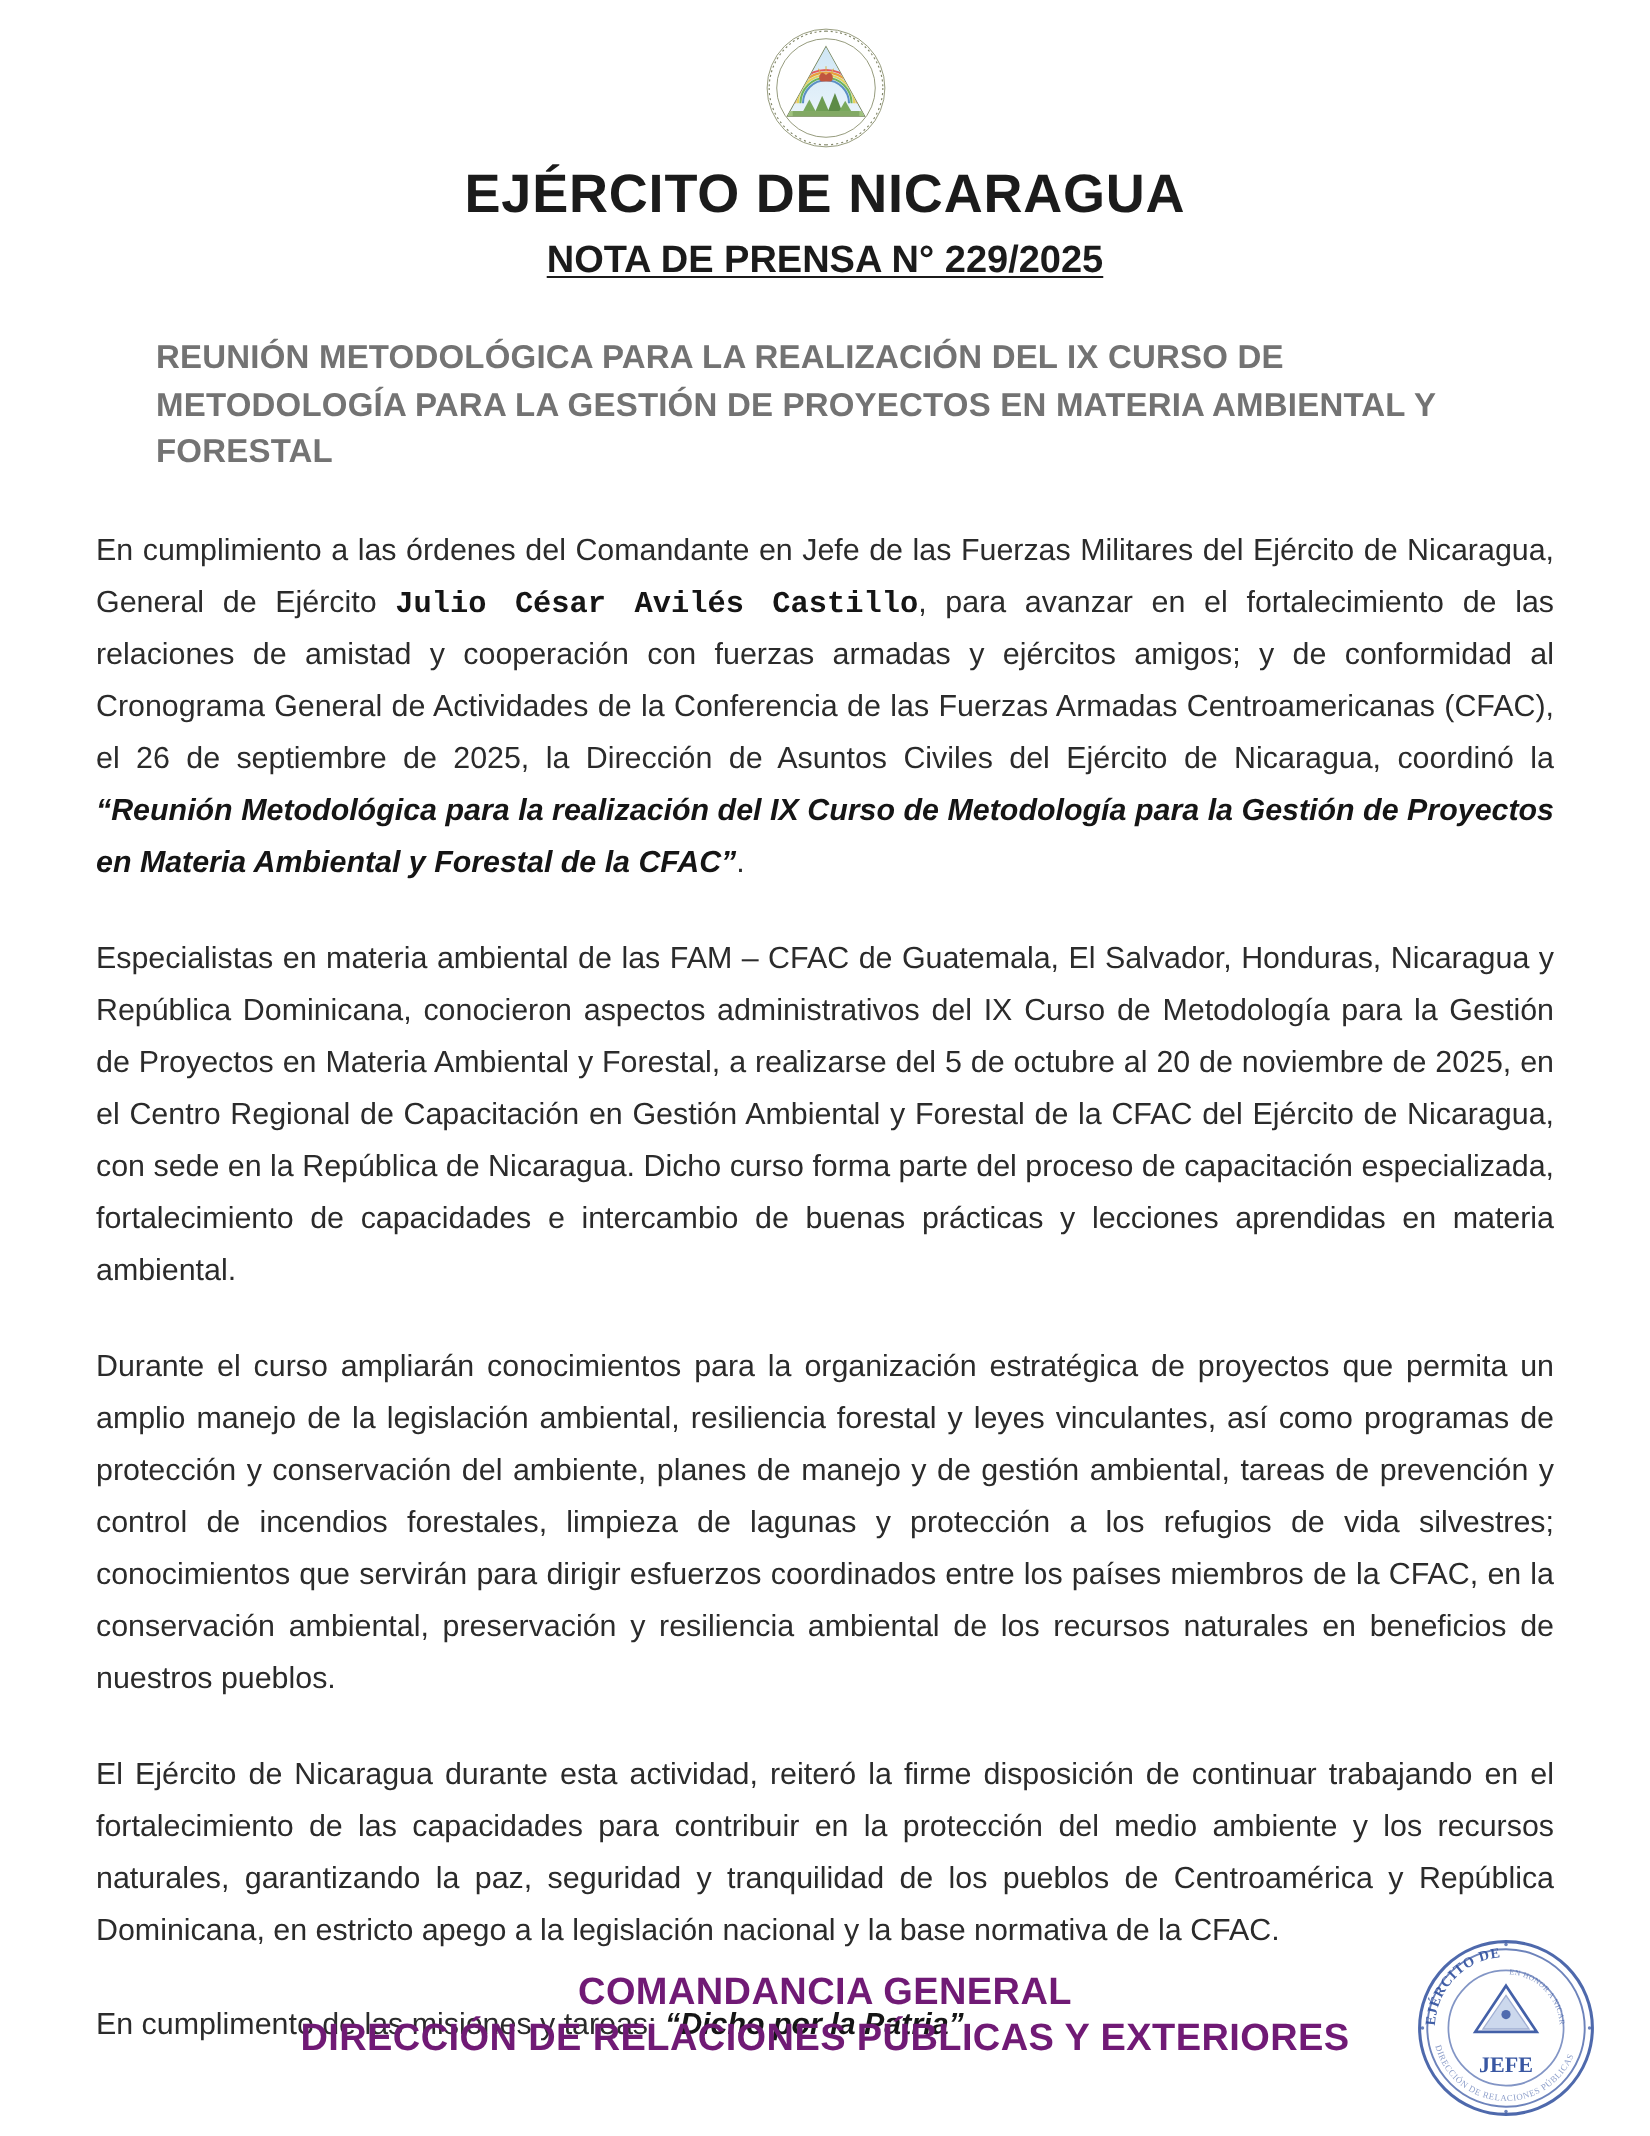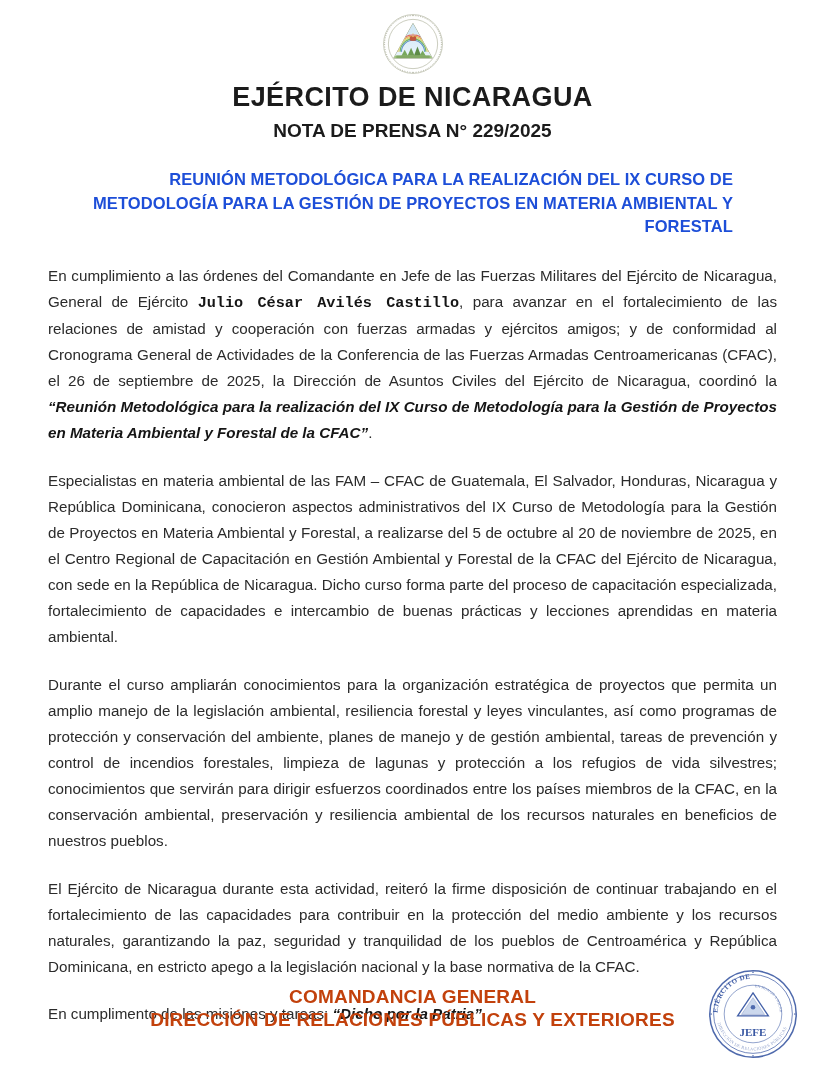--- a/index.html
+++ b/index.html
@@ -51,29 +51,30 @@
     color: #1b1b1b;
   }
   .title-sub {
     text-align: center;
     font-size: 19px;
     font-weight: bold;
     margin: 9px 0 0 0;
     color: #1b1b1b;
   }
   .title-sub span.ul {
+    text-decoration: underline;
     text-underline-offset: 2px;
   }
   .title-topic {
-    text-align: right;
+    text-align: left;
     font-size: 16.5px;
     font-weight: bold;
     line-height: 1.42;
-    margin: 26px 58px 0 58px;
-    color: #1d4ed8;
+    margin: 26px 58px 0 44px;
+    color: #737373;
     letter-spacing: 0.1px;
   }
 
   
   .body-block {
     margin: 24px 14px 0 14px;
   }
   p.para {
     text-align: justify;
     text-justify: inter-word;
@@ -112,21 +113,21 @@
     position: absolute;
     left: 0;
     right: 0;
     bottom: 36px;
     text-align: center;
   }
   .footer-line {
     font-size: 19px;
     font-weight: bold;
     line-height: 1.25;
-    color: #c2410c;
+    color: #701a75;
     letter-spacing: 0.2px;
   }
   .seal {
     position: absolute;
     right: 22px;
     bottom: 6px;
     width: 100px;
     height: 96px;
   }
   .seal svg { display: block; width: 100%; height: 100%; }

